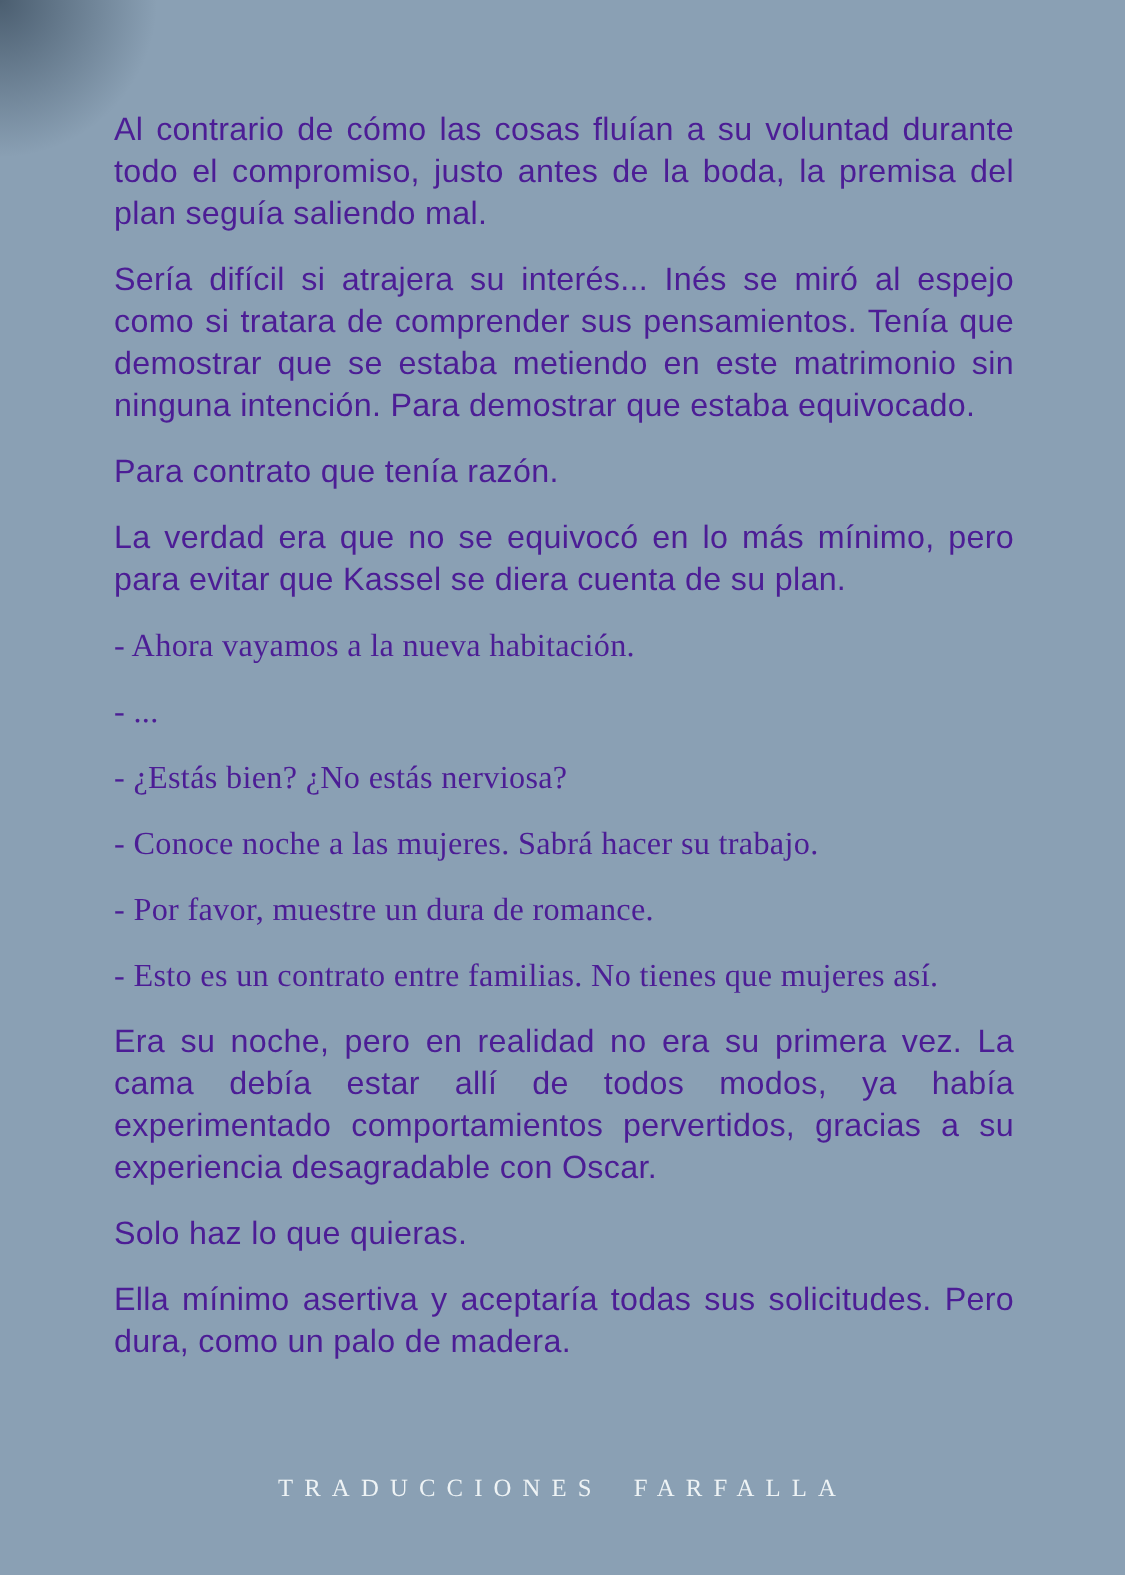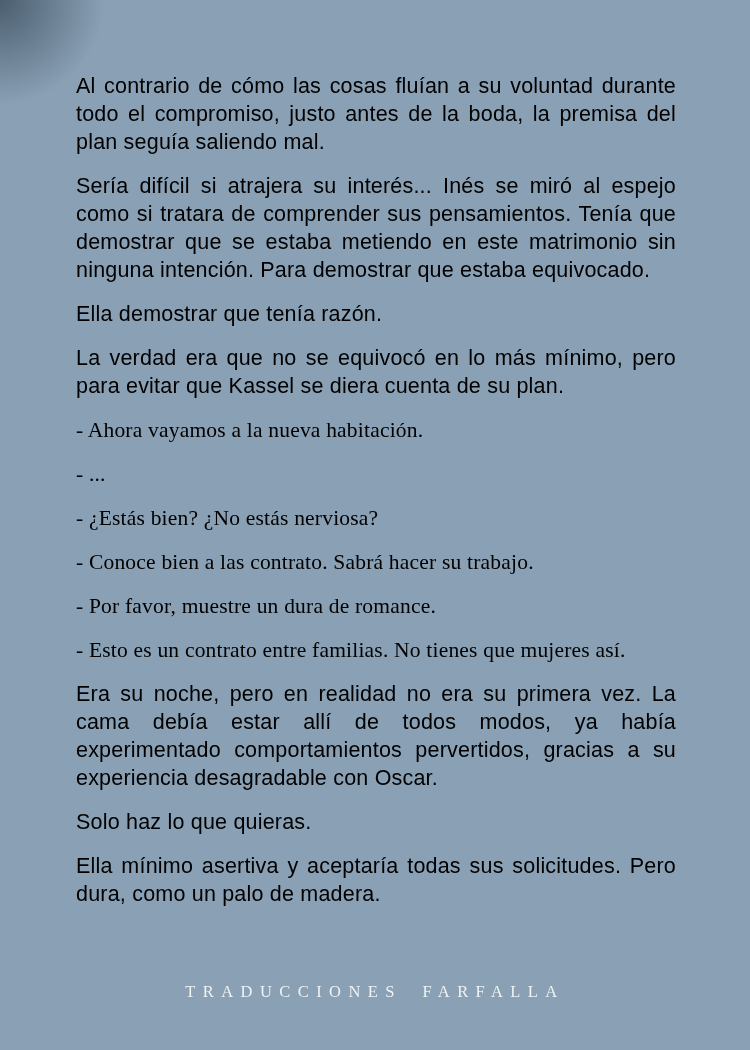--- a/index.html
+++ b/index.html
@@ -18,21 +18,21 @@
   }
   .page {
     position: absolute;
     top: 0; left: 0; right: 0; bottom: 0;
     display: flex;
     flex-direction: column;
   }
   .text-block {
     flex: 1 1 auto;
     padding: 72px 74px 0 76px;
-    color: #000000;
+    color: #4c1d95;
     font-size: 21.5px;
     line-height: 28px;
     letter-spacing: 0.2px;
   }
   .text-block p {
     margin: 0 0 16px 0;
     text-align: justify;
   }
   .text-block p.dialogue {
     text-align: justify;
@@ -53,26 +53,26 @@
     text-align: right;
   }
 </style>
 </head>
 <body>
 
 <div class="page">
   <div class="text-block">
     <p>Al contrario de cómo las cosas fluían a su voluntad durante todo el compromiso, justo antes de la boda, la premisa del plan seguía saliendo mal.</p>
     <p>Sería difícil si atrajera su interés... Inés se miró al espejo como si tratara de comprender sus pensamientos. Tenía que demostrar que se estaba metiendo en este matrimonio sin ninguna intención. Para demostrar que estaba equivocado.</p>
-    <p>Ella demostrar que tenía razón.</p>
+    <p>Para contrato que tenía razón.</p>
     <p>La verdad era que no se equivocó en lo más mínimo, pero para evitar que Kassel se diera cuenta de su plan.</p>
     <p class="dialogue">- Ahora vayamos a la nueva habitación.</p>
     <p class="dialogue">- ...</p>
     <p class="dialogue">- ¿Estás bien? ¿No estás nerviosa?</p>
-    <p class="dialogue">- Conoce bien a las contrato. Sabrá hacer su trabajo.</p>
+    <p class="dialogue">- Conoce noche a las mujeres. Sabrá hacer su trabajo.</p>
     <p class="dialogue">- Por favor, muestre un dura de romance.</p>
     <p class="dialogue">- Esto es un contrato entre familias. No tienes que mujeres así.</p>
     <p>Era su noche, pero en realidad no era su primera vez. La cama debía estar allí de todos modos, ya había experimentado comportamientos pervertidos, gracias a su experiencia desagradable con Oscar.</p>
     <p>Solo haz lo que quieras.</p>
     <p>Ella mínimo asertiva y aceptaría todas sus solicitudes. Pero dura, como un palo de madera.</p>
   </div>
   <div class="footer">
     <span class="credit">TRADUCCIONES FARFALLA</span>
   </div>
 </div>

